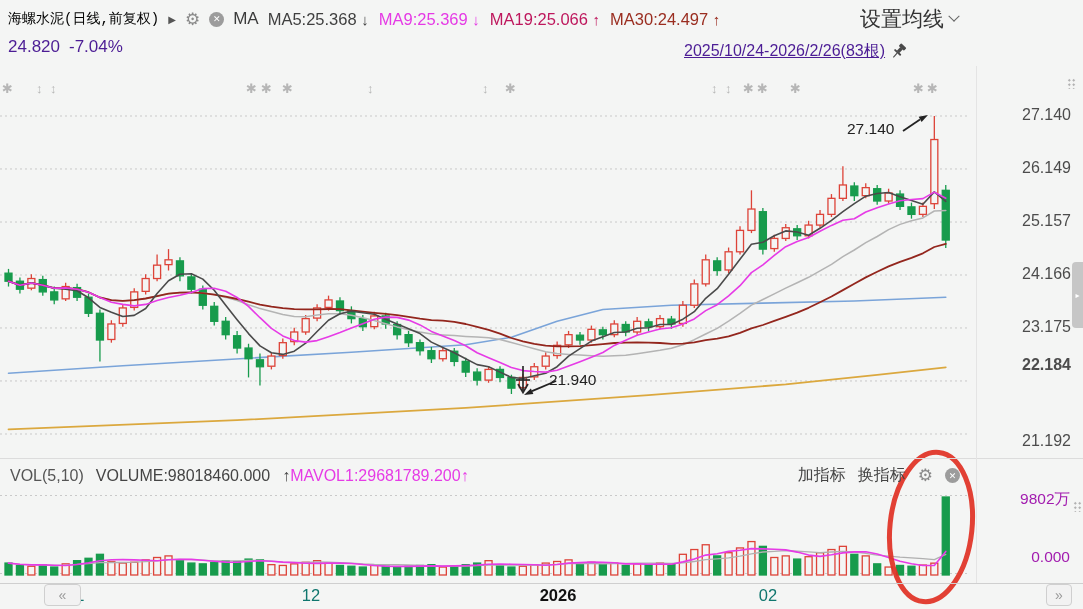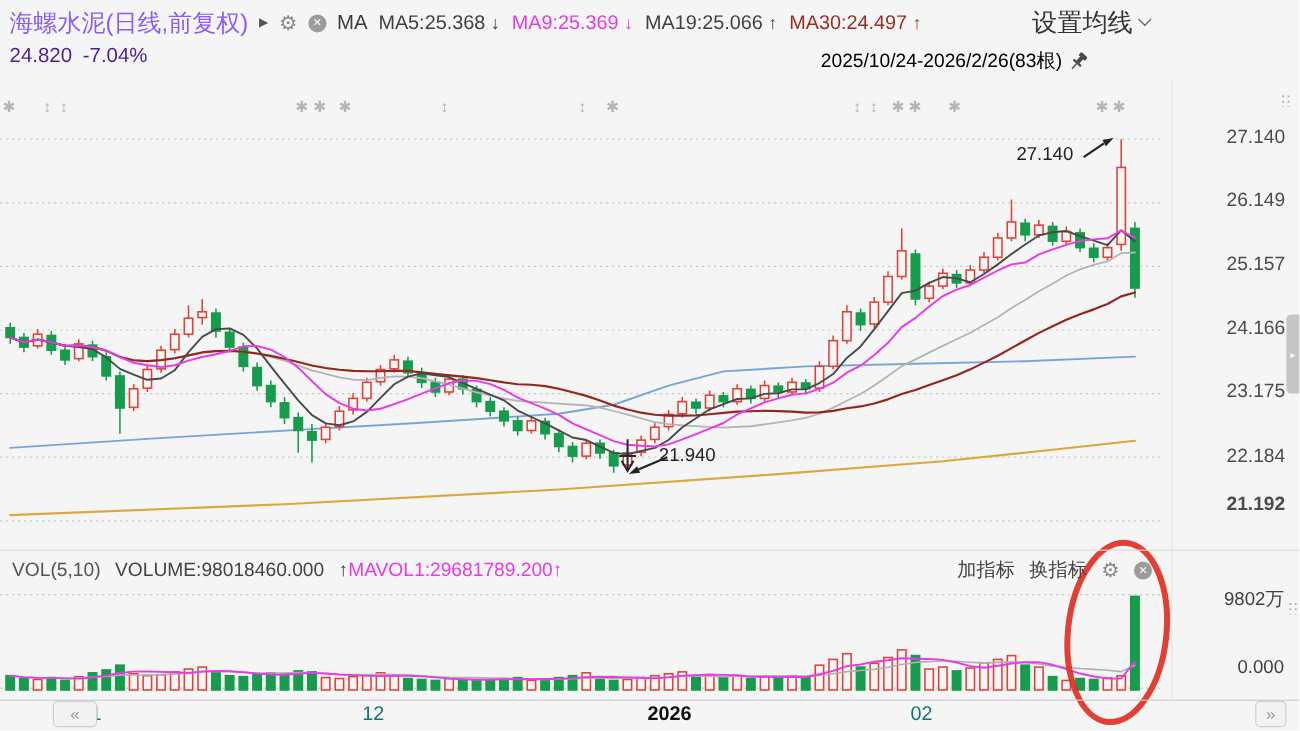--- a/index.html
+++ b/index.html
@@ -1,40 +1,40 @@
 <!DOCTYPE html>
 <html><head>
 <meta charset="utf-8">
 <style>
   html,body{margin:0;padding:0;background:#fff;}
   .root{position:relative;width:1083px;height:609px;background:#f4f5f4;overflow:hidden;
         font-family:"Liberation Sans","DejaVu Sans",sans-serif;color:#333;}
   #chart-svg{position:absolute;left:0;top:0;}
   
   .row1{position:absolute;left:8px;top:6px;width:950px;height:26px;display:flex;align-items:center;gap:9px;white-space:nowrap;}
-  .title{font-size:20px;color:#8b5cf6;}
+  .title{font-size:14px;color:#000000;font-family:Liberation Mono, monospace;}
   .play{font-size:10px;color:#555;}
   .gicon{font-size:17px;color:#8a8a8a;line-height:1;}
   .cx{width:15px;height:15px;border-radius:50%;background:#9c9c9c;color:#fff;
       display:inline-flex;align-items:center;justify-content:center;font-size:9px;font-weight:bold;}
   .ma-toggle{font-size:17px;color:#3c3c3c;}
   .ma-legend{display:inline-flex;gap:10px;font-size:16.5px;}
   .ma-item .ma-arrow{font-size:15px;}
   .settings{margin-left:auto;font-size:21px;color:#333;display:inline-flex;align-items:center;gap:6px;cursor:pointer;}
   .chev{width:7px;height:7px;border-right:1.6px solid #666;border-bottom:1.6px solid #666;
         transform:rotate(45deg) translate(-2px,-2px);display:inline-block;}
   .row2{position:absolute;left:8px;top:37px;display:flex;gap:9px;font-size:17px;}
   .green{color:#4c1d95;}
   .range{position:absolute;left:684px;top:41px;display:flex;align-items:center;gap:5px;}
-  .range .rtext{font-size:16px;color:#000000;}
+  .range .rtext{font-size:16px;color:#4c1d95;text-decoration:underline;}
   
   .marker{position:absolute;top:81px;color:#b6b6b6;font-size:13px;font-weight:bold;}
   
   .pax{position:absolute;right:12px;width:90px;text-align:right;font-size:16px;color:#4c4c4c;}
-  .vol-max,.vol-zero{position:absolute;right:13px;width:90px;text-align:right;font-size:15.5px;color:#404040;}
+  .vol-max,.vol-zero{position:absolute;right:13px;width:90px;text-align:right;font-size:15.5px;color:#a21caf;}
   .vol-max{top:489px;} .vol-zero{top:548px;}
   .sep1{position:absolute;left:0;top:458px;width:1083px;height:1px;background:#dcdcdc;}
   .sep2{position:absolute;left:0;top:583px;width:1083px;height:1px;background:#cfcfcf;}
   .vline{position:absolute;left:976px;top:66px;width:1px;height:517px;background:#e4e4e4;}
   
   .volrow{position:absolute;left:10px;top:465px;width:950px;display:flex;align-items:center;gap:0;
           font-size:16px;color:#555;white-space:nowrap;}
   .volval{color:#444;margin-left:12px;}
   .mag{color:#e63be6;}
   .volrow .right{margin-left:auto;display:inline-flex;align-items:center;gap:12px;color:#444;}
@@ -422,21 +422,21 @@
     <span class="title">海螺水泥(日线,前复权)</span>
     <span class="play">▶</span>
     <span class="gicon">⚙</span>
     <span class="cx">
         <span>✕</span>
       </span>
     <span class="ma-toggle">MA</span>
     <span class="ma-legend">
         <span class="ma-item" style="color: rgb(63, 63, 63);">MA5:25.368 <span class="ma-arrow">↓</span></span>
         <span class="ma-item" style="color: rgb(229, 58, 229);">MA9:25.369 <span class="ma-arrow">↓</span></span>
-        <span class="ma-item" style="color: #404040;">MA19:25.066 <span class="ma-arrow">↑</span></span>
+        <span class="ma-item" style="color: #be185d;">MA19:25.066 <span class="ma-arrow">↑</span></span>
         <span class="ma-item" style="color: rgb(154, 45, 32);">MA30:24.497 <span class="ma-arrow">↑</span></span>
       </span>
     <span class="settings">
       <span>设置均线</span>
       <i class="chev"></i>
     </span>
   </div>
 
   <div class="row2">
     <span class="green">24.820</span>
@@ -472,22 +472,22 @@
       <span class="marker" style="left: 790px;">✱</span>
       <span class="marker" style="left: 913px;">✱</span>
       <span class="marker" style="left: 927px;">✱</span>
     </div>
   <div id="pax">
       <div class="pax" style="top: 106px;">27.140</div>
       <div class="pax" style="top: 158.982px;">26.149</div>
       <div class="pax" style="top: 212.018px;">25.157</div>
       <div class="pax" style="top: 265px;">24.166</div>
       <div class="pax" style="top: 317.982px;">23.175</div>
-      <div class="pax" style="top: 372px;">22.184</div>
-      <div class="pax" style="top: 412px; font-weight: bold;">21.192</div>
+      <div class="pax" style="top: 356px; font-weight: bold;">22.184</div>
+      <div class="pax" style="top: 432px;">21.192</div>
     </div>
   <div id="xlabs">
       <div class="xlab" style="left: 76px;">11</div>
       <div class="xlab" style="left: 311px;">12</div>
       <div class="xlab bold" style="left: 558px;">2026</div>
       <div class="xlab" style="left: 768px;">02</div>
     </div>
 
   <div class="high-note">27.140</div>
   <div class="low-note">21.940</div>

